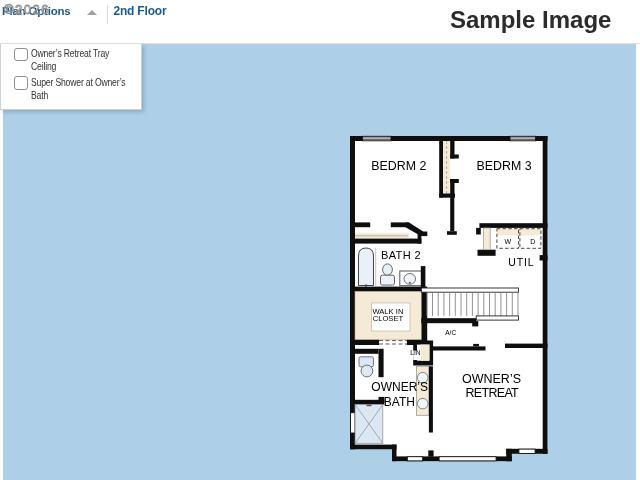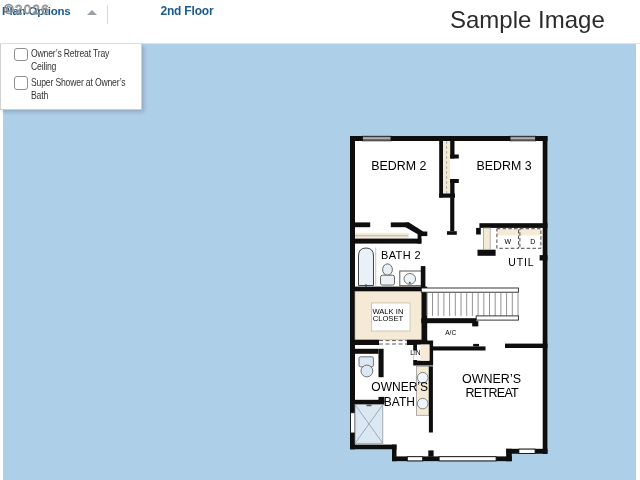--- a/index.html
+++ b/index.html
@@ -12,23 +12,23 @@
 <div class="abs" style="left:0;top:0;width:640px;height:43px;background:#fff;border-bottom:1px solid #e2e2e2;"></div>
 
 <div class="abs" style="left:3px;top:44px;width:633px;height:436px;background:#aecfe8;"></div>
 
 <div class="abs" style="left:2px;top:4px;height:15px;font-size:11.5px;font-weight:bold;color:#1c5a8c;letter-spacing:-0.2px;line-height:14px;">Plan Options</div>
 
 <div class="abs" style="left:87px;top:10px;width:0;height:0;border-left:5.5px solid transparent;border-right:5.5px solid transparent;border-bottom:5.5px solid #9aa0a6;"></div>
 
 <div class="abs" style="left:107px;top:5px;width:1px;height:19px;background:#d8d8d8;"></div>
 
-<div class="abs" style="left:113.5px;top:3.5px;height:15px;font-size:12px;font-weight:bold;color:#1c5a8c;letter-spacing:-0.2px;line-height:14px;margin-left:47px;">2nd Floor</div>
-
-<div class="abs" style="left:450px;top:6px;font-size:24px;color:#2b2b2b;letter-spacing:0px;">Sample Image</div>
+<div class="abs" style="left:113.5px;top:3.5px;height:15px;font-size:12px;font-weight:bold;color:#1c5a8c;letter-spacing:-0.2px;line-height:14px;">2nd Floor</div>
+
+<div class="abs" style="left:450px;top:6px;font-size:24px;color:#2b2b2b;letter-spacing:0px;font-weight:bold;">Sample Image</div>
 
 <div class="abs" style="left:4px;top:1.5px;font-size:13px;color:rgba(255,255,255,0.45);-webkit-text-stroke:0.85px #909090;letter-spacing:1.5px;">©2026</div>
 
 <div class="abs" style="left:0px;top:44px;width:142px;height:66px;background:#fff;border:1px solid #d0d0d0;border-top:none;box-shadow:2px 2px 4px rgba(0,0,0,0.18);box-sizing:border-box;"></div>
 
 <div class="abs" style="left:13.5px;top:47.5px;width:14px;height:13.5px;border:1.2px solid #8f8f8f;border-radius:3px;box-sizing:border-box;background:#fff;"></div>
 
 <div class="abs" style="left:31px;top:47px;width:120px;font-size:10.5px;line-height:13px;color:#333;letter-spacing:-0.2px;transform:scale(0.82,1);transform-origin:0 0;">Owner’s Retreat Tray<br>Ceiling</div>
 
 <div class="abs" style="left:13.5px;top:76.2px;width:14px;height:13.5px;border:1.2px solid #8f8f8f;border-radius:3px;box-sizing:border-box;background:#fff;"></div>

